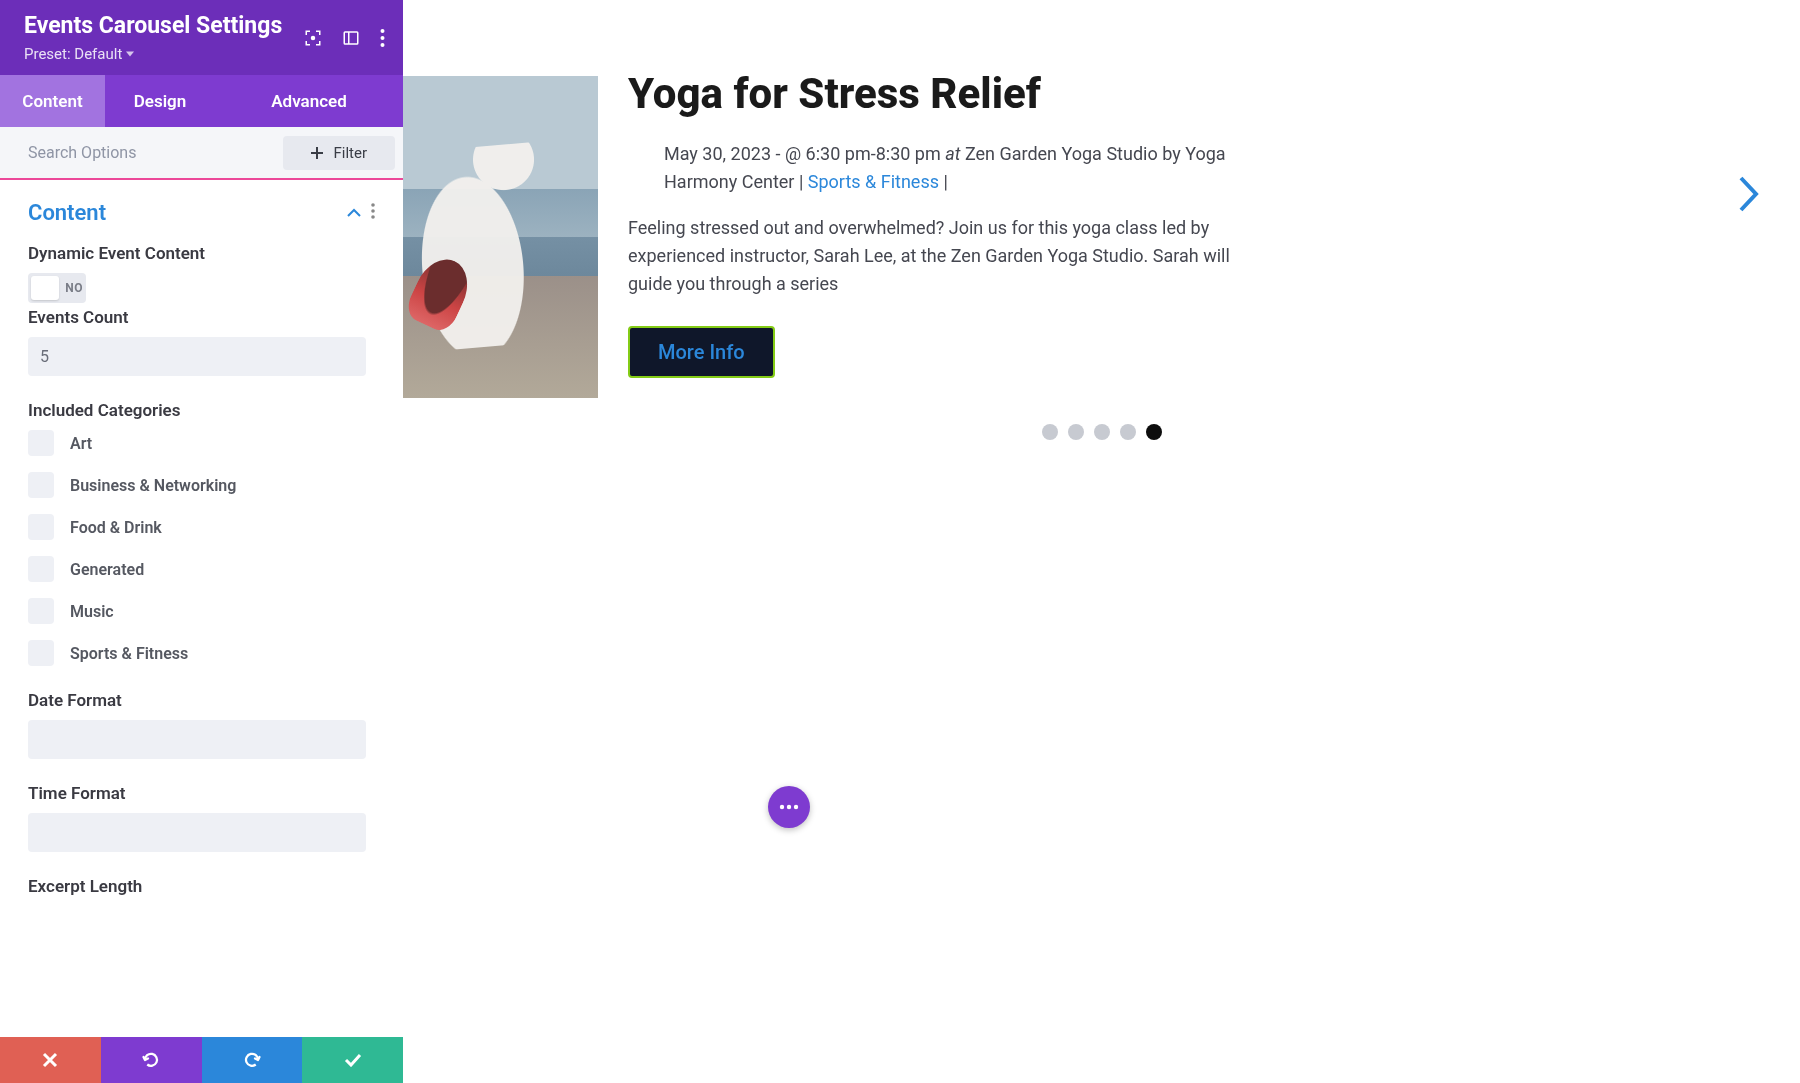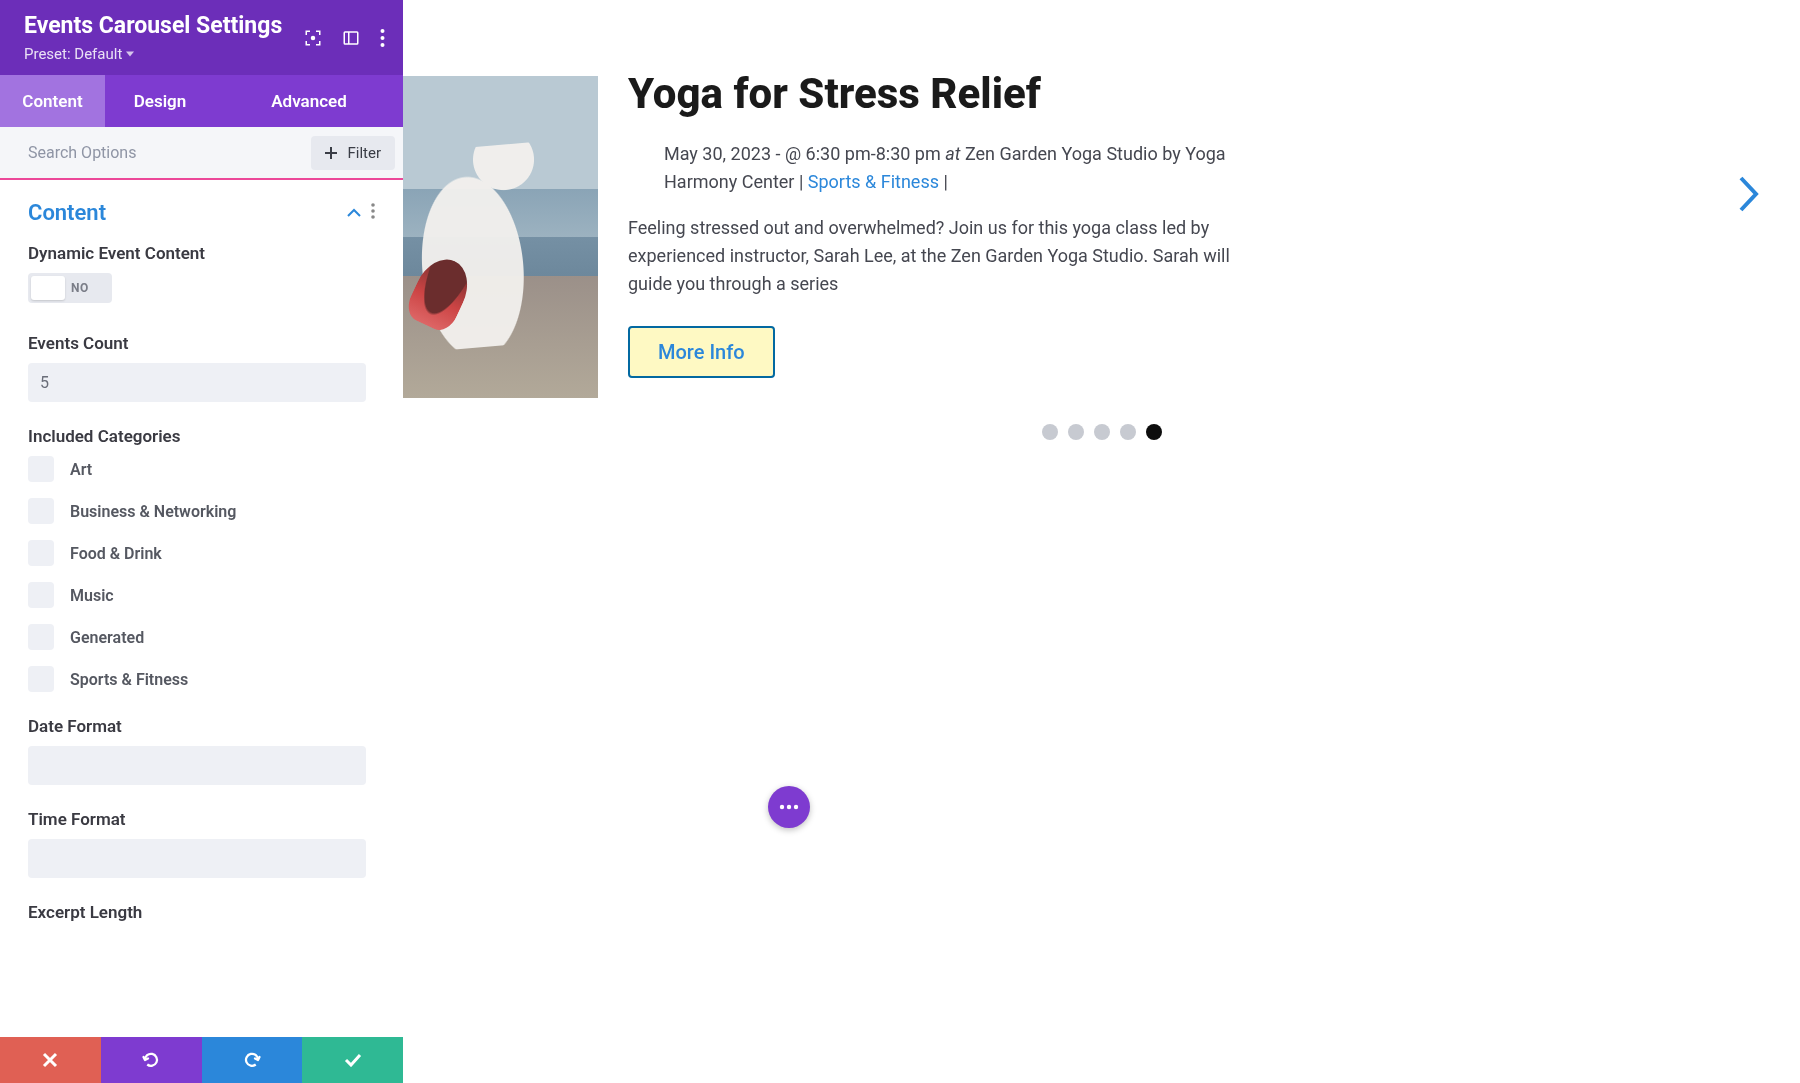--- a/index.html
+++ b/index.html
@@ -100,21 +100,21 @@
       color: #4a4a55;
       outline: none;
     }
     .search-input::placeholder { color: #8f95a5; }
     .filter-btn {
       display: flex;
       align-items: center;
       gap: 10px;
       background: #e7e9ef;
       border: none;
-      padding: 8px 14px;
+      padding: 8px 28px;
       border-radius: 4px;
       font-size: 15px;
       color: #3a3d46;
       cursor: pointer;
       margin-right: 2px;
     }
 
     
     .panel-body {
       flex: 1;
@@ -147,29 +147,29 @@
     .field-label {
       font-size: 17px;
       font-weight: 600;
       color: #3a3a42;
       margin-bottom: 10px;
       margin-top: 2px;
     }
 
     
     .toggle {
-      width: 84px;
+      width: 58px;
       height: 30px;
       background: #e7e9ef;
       border-radius: 4px;
       display: flex;
       align-items: center;
       padding: 3px;
       cursor: pointer;
-      margin-bottom: 30px;
+      margin-bottom: 4px;
     }
     .toggle-knob {
       width: 34px;
       height: 24px;
       background: #fff;
       border-radius: 3px;
       box-shadow: 0 1px 2px rgba(0,0,0,0.15);
     }
     .toggle-label {
       font-size: 12px;
@@ -302,27 +302,27 @@
     .event-meta a { color: #2b87da; text-decoration: none; }
     .event-desc {
       font-size: 18px;
       color: #454750;
       line-height: 1.55;
       margin-bottom: 28px;
     }
     .more-btn {
       display: inline-block;
       padding: 12px 28px;
-      border: 2px solid #0369a1;
+      border: 2px solid #84cc16;
       color: #2b87da;
       font-size: 20px;
       font-weight: 500;
       border-radius: 4px;
       cursor: pointer;
-      background: #fef9c3;
+      background: #0f172a;
     }
 
     .nav-arrow {
       position: absolute;
       right: 40px;
       top: 175px;
       color: #2b87da;
       cursor: pointer;
     }
 
@@ -448,25 +448,25 @@
       <div class="cat-item">
           <div class="cat-check"></div>
           <span>Business &amp; Networking</span>
         </div>
       <div class="cat-item">
           <div class="cat-check"></div>
           <span>Food &amp; Drink</span>
         </div>
       <div class="cat-item">
           <div class="cat-check"></div>
-          <span>Music</span>
+          <span>Generated</span>
         </div>
       <div class="cat-item">
           <div class="cat-check"></div>
-          <span>Generated</span>
+          <span>Music</span>
         </div>
       <div class="cat-item">
           <div class="cat-check"></div>
           <span>Sports &amp; Fitness</span>
         </div>
     </div>
 
     <div class="field-label">Date Format</div>
     <input class="text-input" value="" style="">
 

